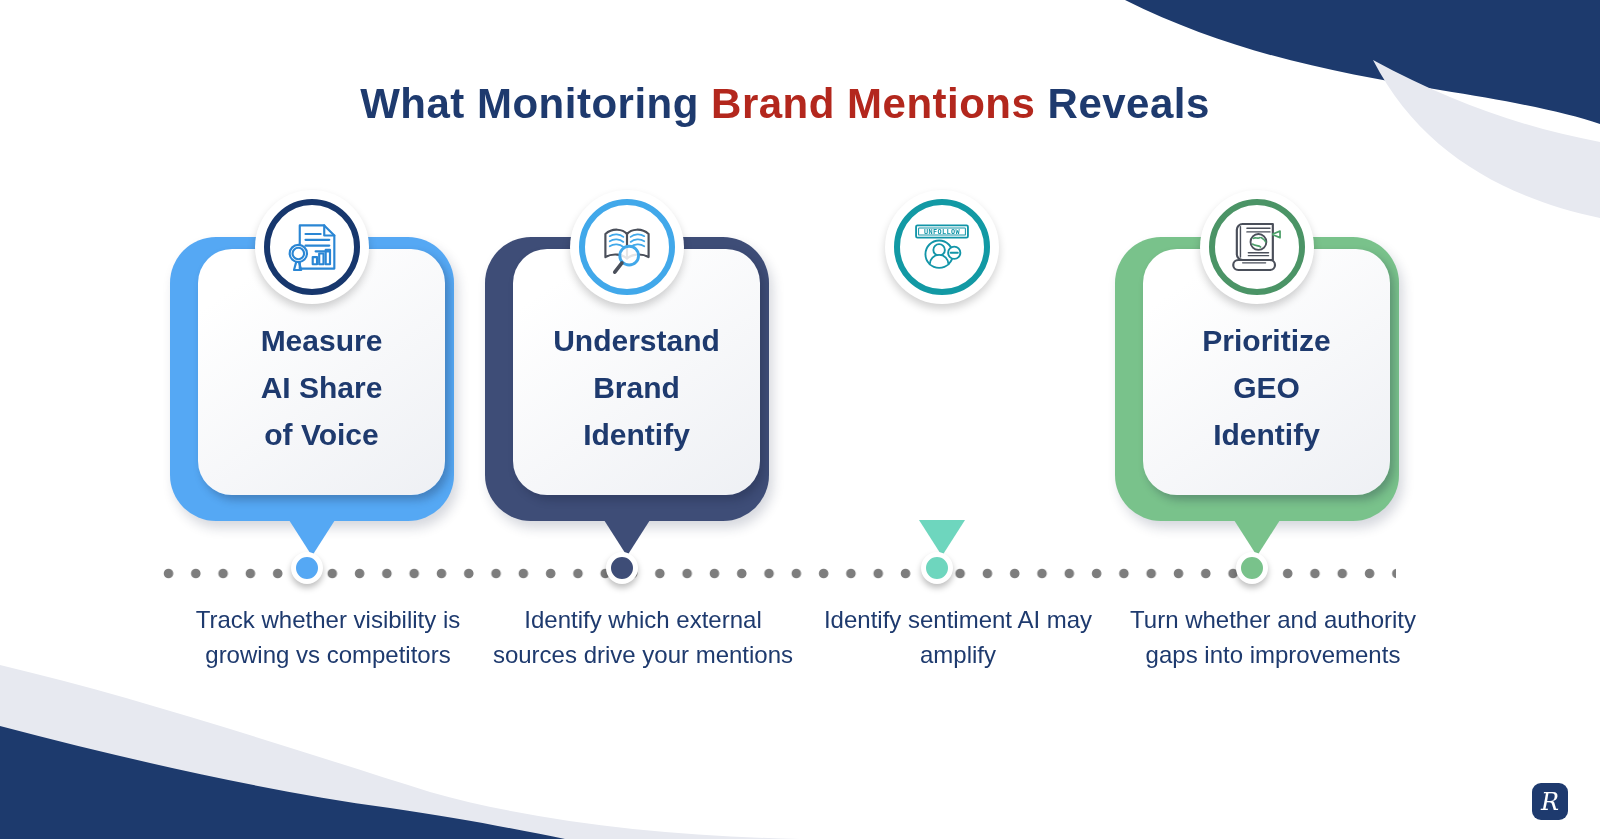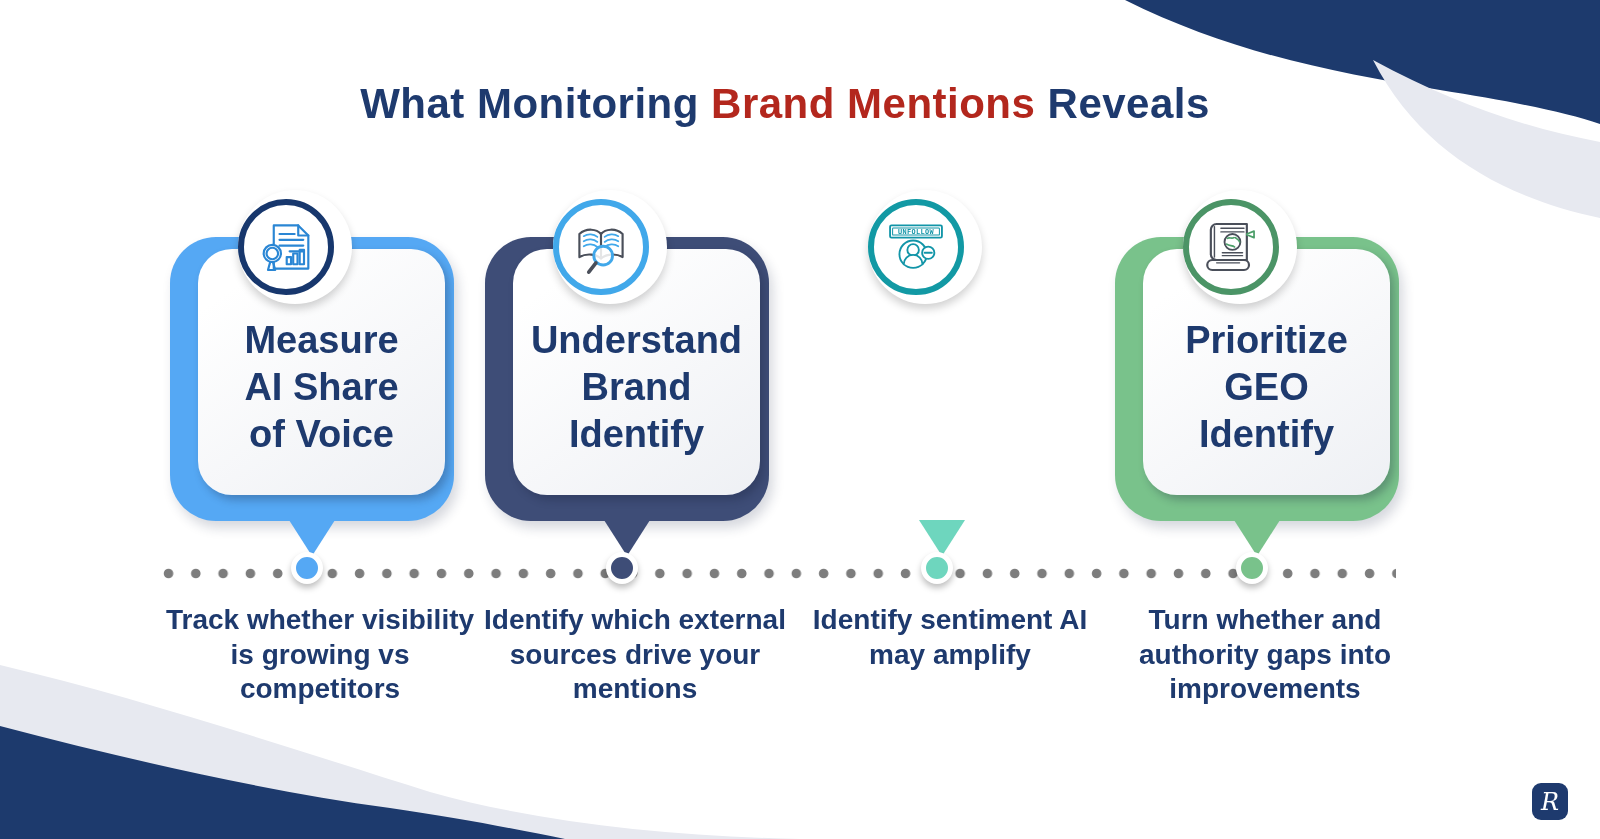--- a/index.html
+++ b/index.html
@@ -46,45 +46,45 @@
   }
   .card-inner {
     position:absolute; top:12px; right:9px; left:28px; bottom:26px;
     border-radius:34px;
     background:linear-gradient(145deg,#ffffff 15%,#eef0f4 100%);
     box-shadow:4px 5px 9px rgba(20,30,55,0.28);
     display:flex; flex-direction:column; align-items:center; justify-content:center;
     padding-top:30px;
   }
   .heading { text-align:center; color:var(--navy,#1e3a6e); font-weight:700;
-             font-size:38px; line-height:47px; }
+             font-size:30px; line-height:47px; }
 
   .tail {
     position:absolute; left:137px; top:330px; width:0; height:0;
     border-left:23px solid transparent; border-right:23px solid transparent;
     border-top:36px solid var(--accent);
   }
 
   .big-dot {
     position:absolute; left:139px; top:362px; width:32px; height:32px;
     background:var(--accent); border:5px solid #ffffff; border-radius:50%;
     box-shadow:0 4px 6px rgba(0,0,0,0.25); z-index:3;
   }
 
   .description {
-    position:absolute; top:413px; left:8px; width:320px; text-align:center;
-    color:var(--navy,#1e3a6e); font-size:28px; line-height:34.5px; font-weight:700;
+    position:absolute; top:413px; left:16px; width:320px; text-align:center;
+    color:var(--navy,#1e3a6e); font-size:24px; line-height:34.5px; font-weight:400;
   }
 
   
   .icon-circle {
-    position:absolute; left:86px; top:0; width:114px; height:114px;
+    position:absolute; left:103px; top:0; width:114px; height:114px;
     background:#ffffff; border-radius:50%;
     box-shadow:0 5px 8px rgba(0,0,0,0.18);
-    display:flex; align-items:center; justify-content:flex-start; z-index:4;
+    display:flex; align-items:center; justify-content:center; z-index:4;
   }
   .icon-ring {
     width:96px; height:96px; border-radius:50%;
     border:6px solid var(--ring); background:#ffffff;
     display:flex; align-items:center; justify-content:center;
   }
   .icon-ring svg { display:block; }
 
   
   .logo-badge {

